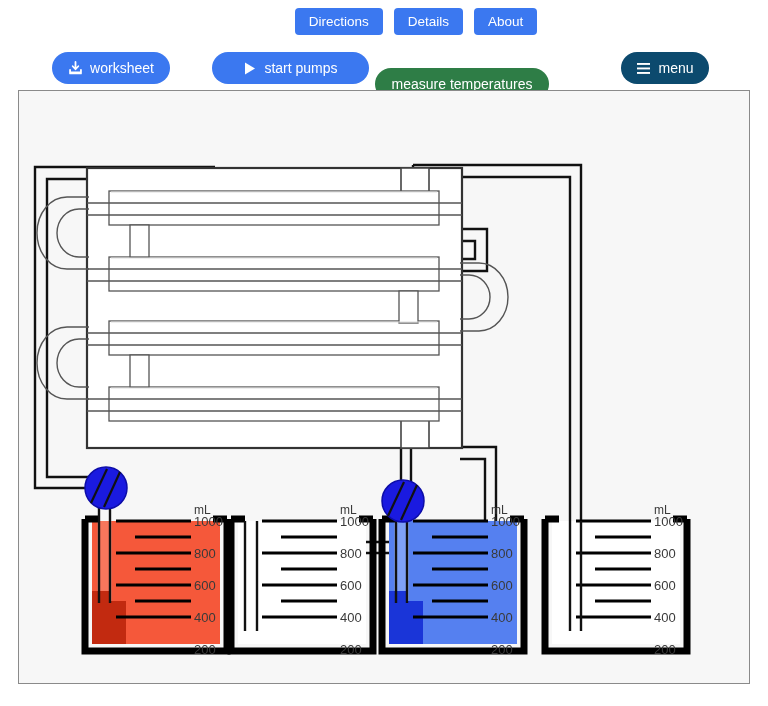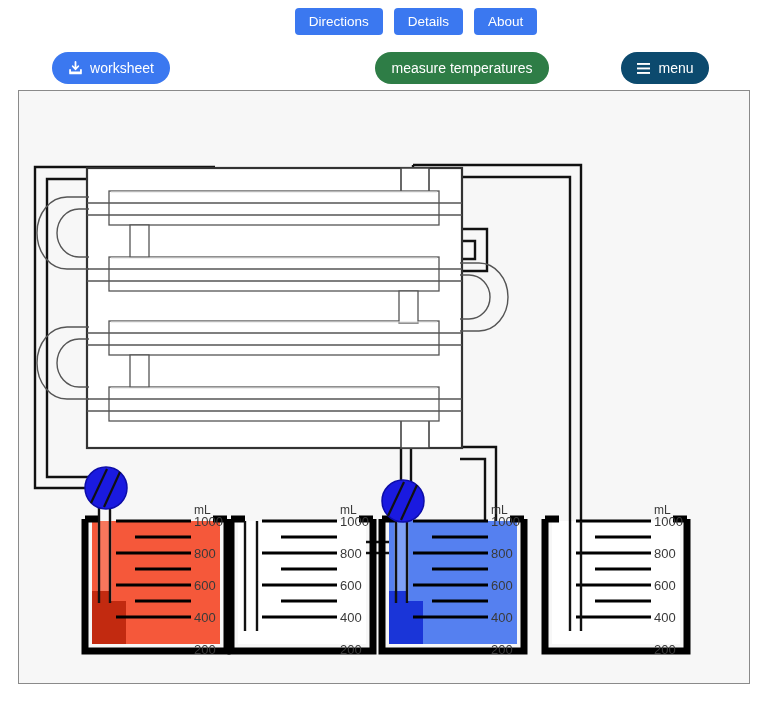--- a/index.html
+++ b/index.html
@@ -28,21 +28,21 @@
     white-space:nowrap;
     box-sizing:border-box;
   }
   .btn-blue{background:#3b78f0;}
   .btn-green{background:#2e7d46;}
   .btn-grey{background:#0c4a6e;align-items:center;}
   .btn-tall{height:32px;font-size:14px;border-radius:16px;}
 
   .b-worksheet{position:absolute;left:52px;top:52px;width:118px;}
   .b-startpumps{position:absolute;left:212px;top:52px;width:157px;}
-  .b-measure{position:absolute;left:375px;top:52px;width:174px;}
+  .b-measure{position:absolute;left:375px;top:68px;width:174px;}
   .b-menu{position:absolute;left:621px;top:52px;width:88px;}
 
   .ic{display:inline-block;flex:0 0 auto;line-height:0;}
   .ic svg{display:block;}
 
   
   .stage{
     position:absolute;left:18px;top:90px;
     width:732px;height:594px;
     background:#f7f7f7;
@@ -69,20 +69,28 @@
     <span class="ic">
       <svg width="15" height="15" viewBox="0 0 16 16">
         <path d="M8 1 L8 8 M5 5.6 L8 8.8 L11 5.6" stroke="#fff" stroke-width="1.9" fill="none" stroke-linecap="round" stroke-linejoin="round"></path>
         <path d="M2.2 9.4 L2.2 13.2 L13.8 13.2 L13.8 9.4" stroke="#fff" stroke-width="1.9" fill="none" stroke-linecap="round" stroke-linejoin="round"></path>
         <rect x="2.2" y="11.2" width="11.6" height="2.3" fill="#fff"></rect>
       </svg>
     </span>
     <span>worksheet</span>
   </button>
 
+  <button class="btn btn-blue btn-tall b-startpumps">
+    <span class="ic">
+      <svg width="14" height="15" viewBox="0 0 14 15">
+        <path d="M2 1.5 L12 7.5 L2 13.5 Z" fill="#ffffff"></path>
+      </svg>
+    </span>
+    <span>start pumps</span>
+  </button>
 
   <button class="btn btn-green btn-tall b-measure">measure temperatures</button>
 
   <button class="btn btn-grey btn-tall b-menu">
     <span class="ic">
       <svg width="15" height="13" viewBox="0 0 15 13">
         <rect x="1" y="1" width="13" height="1.9" fill="#fff"></rect>
         <rect x="1" y="5.5" width="13" height="1.9" fill="#fff"></rect>
         <rect x="1" y="10" width="13" height="1.9" fill="#fff"></rect>
       </svg>

